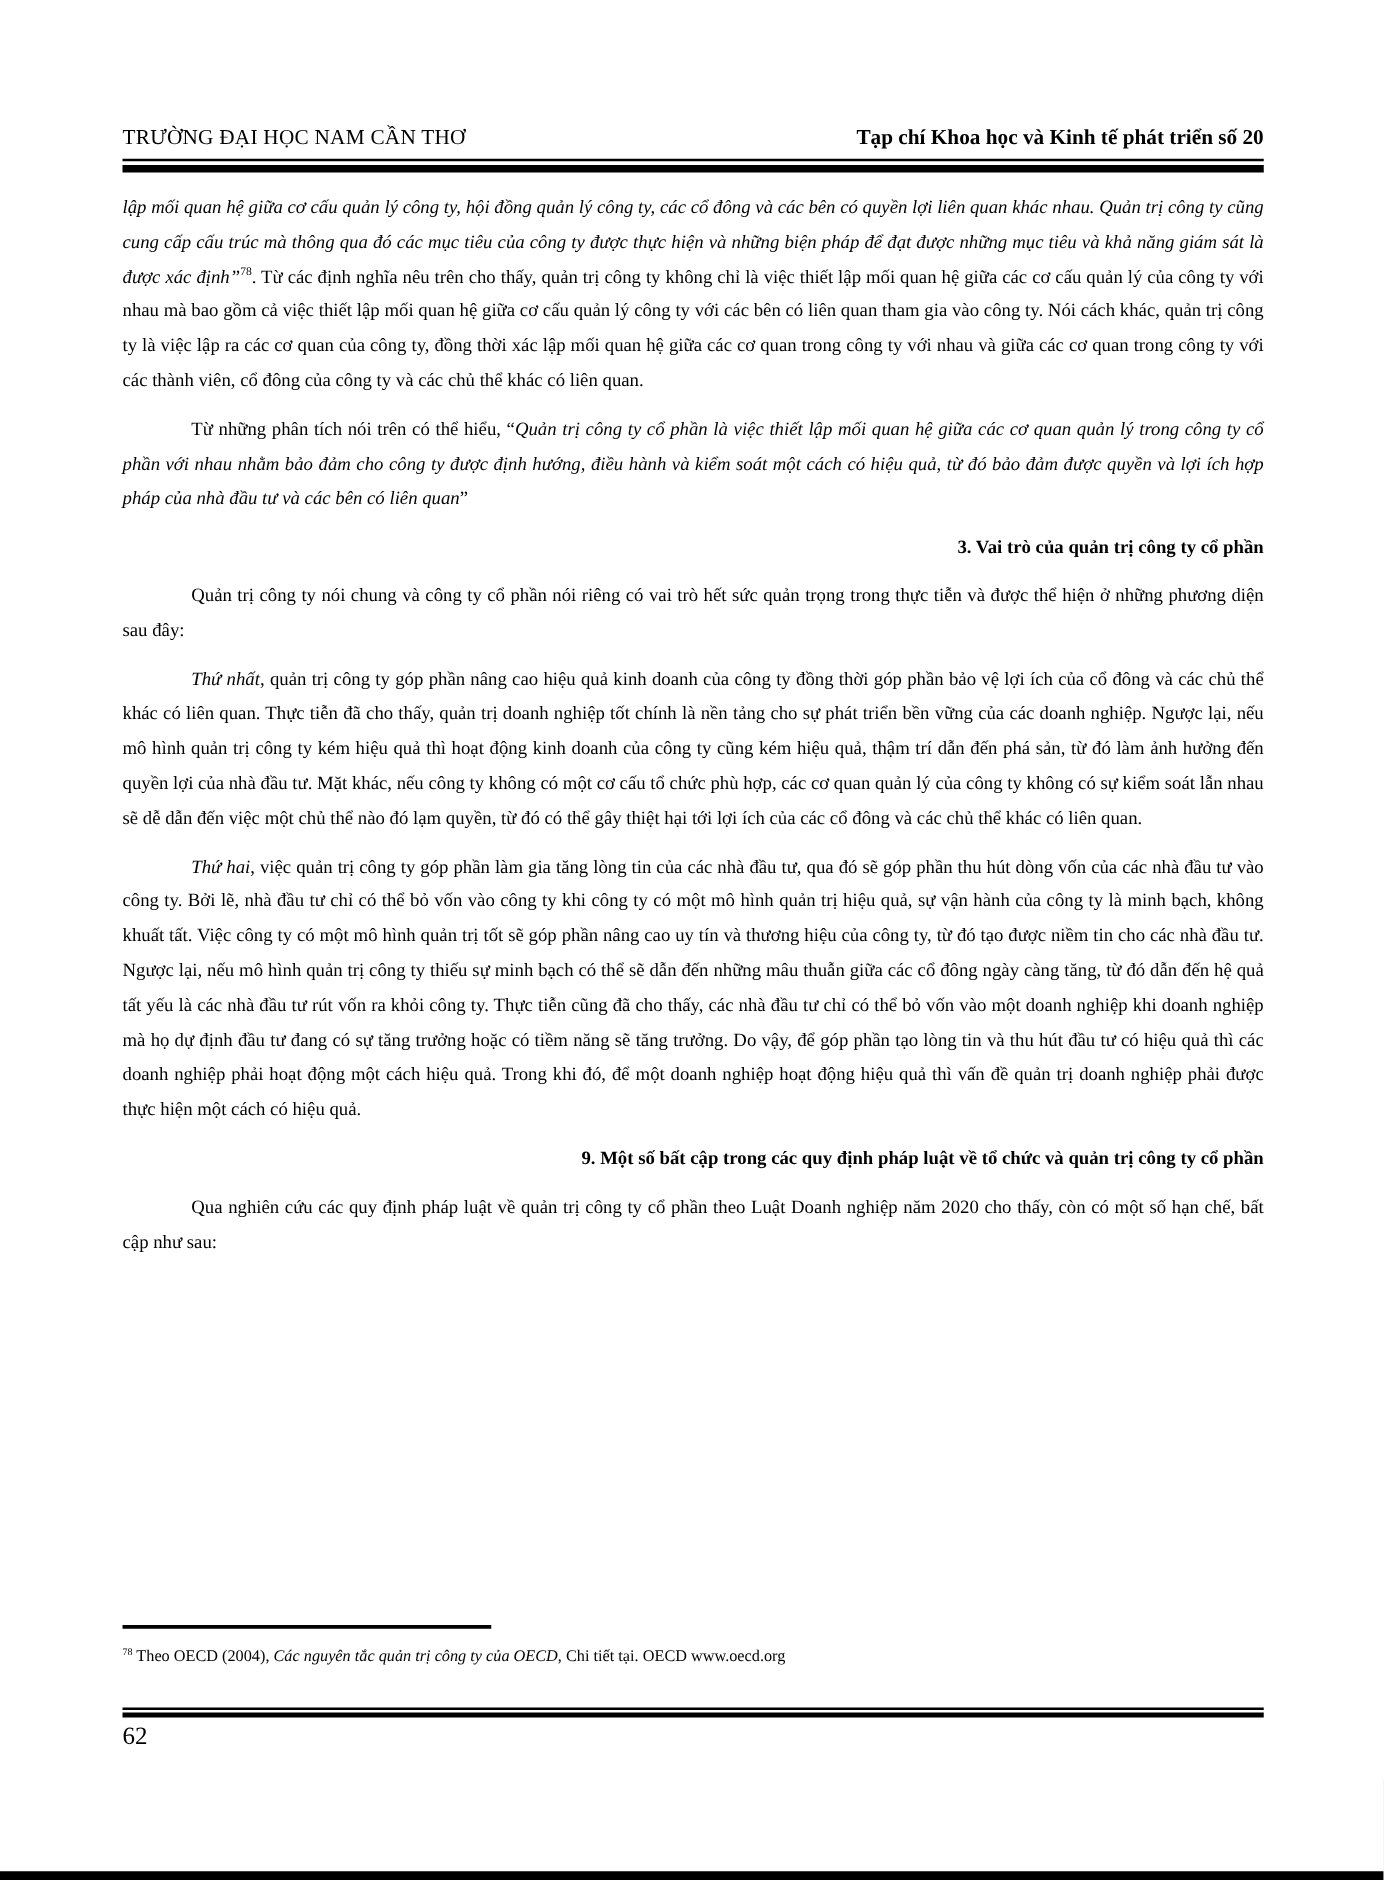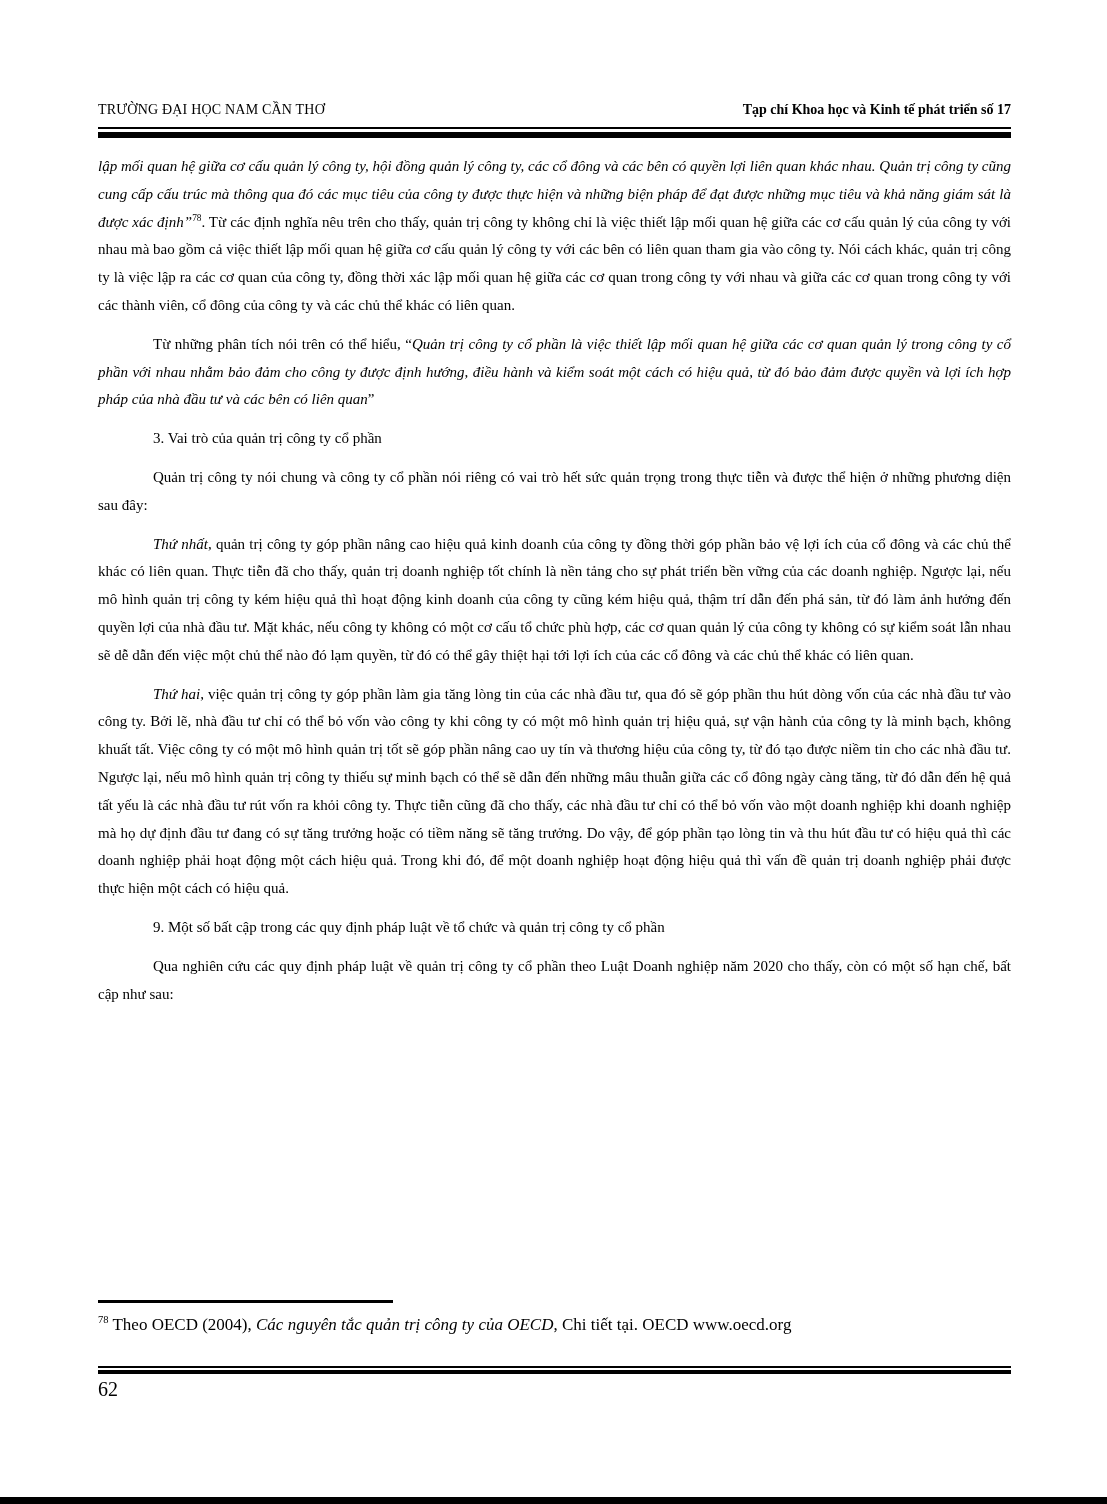--- a/index.html
+++ b/index.html
@@ -9,51 +9,51 @@
     background:#ffffff;
     font-family:"Liberation Serif","DejaVu Serif",serif;
     color:#000;
     overflow:hidden;
     margin:0 auto;
   }
   .content{position:absolute;left:98px;top:0;width:913px;}
   .header-row{
     display:flex;justify-content:space-between;align-items:baseline;
     margin-top:97px;
-    font-size:14px;line-height:26px;
+    font-size:17px;line-height:26px;
   }
   .header-left{letter-spacing:0.2px;}
   .header-right{font-weight:bold;}
   .header-rule{
     margin-top:4px;
     border-top:2px solid #000;
     height:3px;
     border-bottom:6px solid #000;
   }
   .body-text{margin-top:15px;}
   .body-text p, .body-text h3{
     margin:0 0 11px 0;
     font-size:15px;
     line-height:27.8px;
     text-align:justify;
     font-weight:normal;
   }
   .indent{text-indent:55px;}
-  .body-text h3{font-weight:normal;text-align:left;}
+  .body-text h3{font-weight:bold;text-align:right;}
   .i{font-style:italic;}
   sup{font-size:0.62em;line-height:0;}
   .footnote-block{
     position:absolute;left:98px;top:1300px;width:913px;
   }
   .footnote-rule{
     width:295px;border-top:3px solid #000;height:0;
   }
   .footnote-text{
     margin:10px 0 0 0;
-    font-size:17px;line-height:24px;
+    font-size:13px;line-height:24px;
   }
   .footer-rule{
     position:absolute;left:98px;top:1366px;width:913px;
     border-top:2px solid #000;
     height:2px;
     border-bottom:4px solid #000;
   }
   .page-number{
     position:absolute;left:98px;top:1378px;
     font-size:20px;
@@ -64,21 +64,21 @@
   }
 </style>
 </head>
 <body>
 
 <div class="page">
   <div class="content">
 
     <div class="header-row">
       <span class="header-left">TRƯỜNG ĐẠI HỌC NAM CẦN THƠ</span>
-      <span class="header-right">Tạp chí Khoa học và Kinh tế phát triển số 17</span>
+      <span class="header-right">Tạp chí Khoa học và Kinh tế phát triển số 20</span>
     </div>
     <div class="header-rule"></div>
 
     <div class="body-text">
 
       <p><span class="i">lập mối quan hệ giữa cơ cấu quản lý công ty, hội đồng quản lý công ty, các cổ đông và các bên có quyền lợi liên quan khác nhau. Quản trị công ty cũng cung cấp cấu trúc mà thông qua đó các mục tiêu của công ty được thực hiện và những biện pháp để đạt được những mục tiêu và khả năng giám sát là được xác định”</span><sup>78</sup><span>. Từ các định nghĩa nêu trên cho thấy, quản trị công ty không chỉ là việc thiết lập mối quan hệ giữa các cơ cấu quản lý của công ty với nhau mà bao gồm cả việc thiết lập mối quan hệ giữa cơ cấu quản lý công ty với các bên có liên quan tham gia vào công ty. Nói cách khác, quản trị công ty là việc lập ra các cơ quan của công ty, đồng thời xác lập mối quan hệ giữa các cơ quan trong công ty với nhau và giữa các cơ quan trong công ty với các thành viên, cổ đông của công ty và các chủ thể khác có liên quan.</span></p>
 
       <p class="indent"><span>Từ những phân tích nói trên có thể hiểu, “</span><span class="i">Quản trị công ty cổ phần là việc thiết lập mối quan hệ giữa các cơ quan quản lý trong công ty cổ phần với nhau nhằm bảo đảm cho công ty được định hướng, điều hành và kiểm soát một cách có hiệu quả, từ đó bảo đảm được quyền và lợi ích hợp pháp của nhà đầu tư và các bên có liên quan</span><span>”</span></p>
 
       <h3 class="indent">3. Vai trò của quản trị công ty cổ phần</h3>

